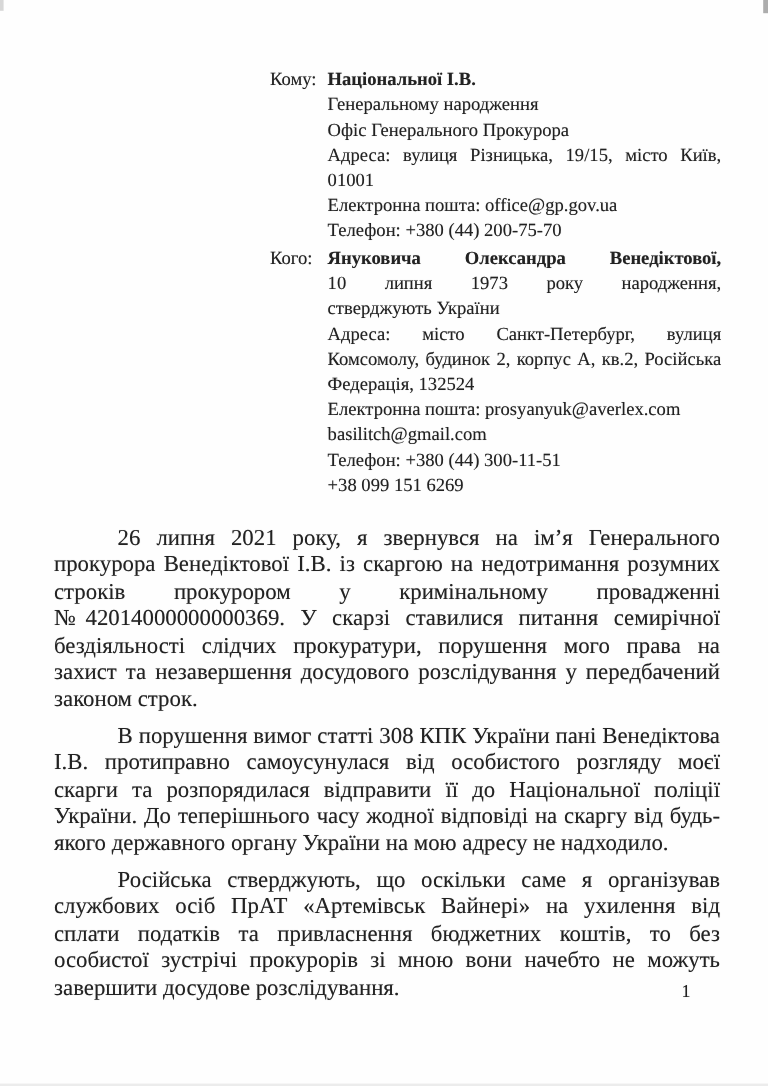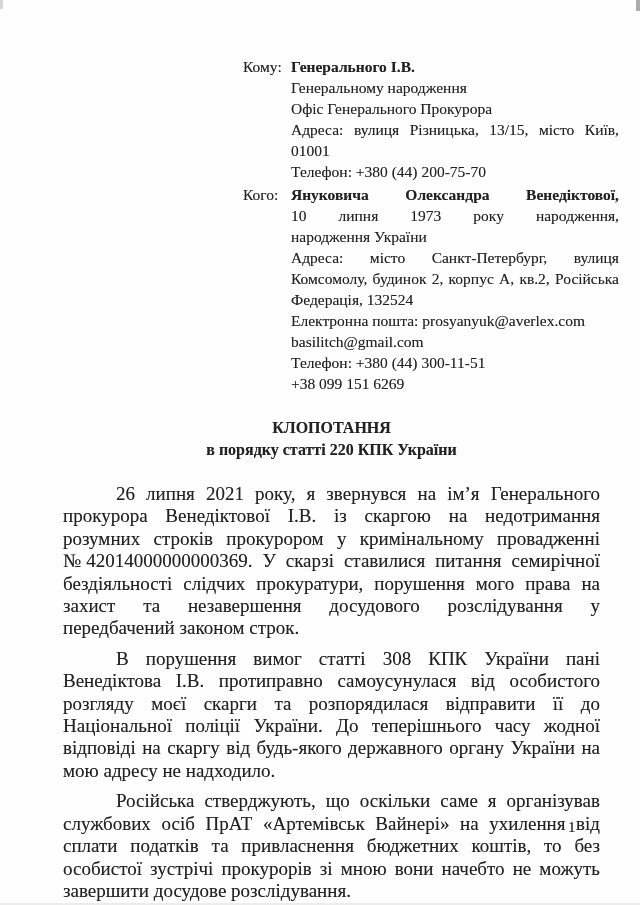--- a/index.html
+++ b/index.html
@@ -10,21 +10,21 @@
   .page {
     position: relative;
     width: 640px;
     height: 905px;
     background: #fefefe;
     overflow: hidden;
     font-family: "Liberation Serif", "DejaVu Serif", serif;
     color: #222222;
     text-shadow: 0 0 0.6px rgba(50,50,50,0.45);
     box-sizing: border-box;
-    padding: 56px 40px 0 63px;
+    padding: 56px 40px 0 45px;
   }
   
   .addr-row {
     display: flex;
     font-size: 15.5px;
     line-height: 21px;
   }
   .addr-row + .addr-row { margin-top: 2px; }
   .addr-label {
     flex: none;
@@ -91,46 +91,43 @@
 <body>
 
 <div class="page">
 
   <div class="artifact-tl"></div>
   <div class="artifact-tr"></div>
 
   <div class="addr-row">
     <div class="addr-label">Кому:</div>
     <div class="addr-value">
-      <p class="line bold">Генерального І.В.</p>
+      <p class="line bold">Національної І.В.</p>
       <p class="line">Генеральному народження</p>
       <p class="line">Офіс Генерального Прокурора</p>
-      <p class="line line--just">Адреса: вулиця Різницька, 13/15, місто Київ, 01001</p>
+      <p class="line line--just">Адреса: вулиця Різницька, 19/15, місто Київ, 01001</p>
+      <p class="line">Електронна пошта: office@gp.gov.ua</p>
       <p class="line">Телефон: +380 (44) 200-75-70</p>
     </div>
   </div>
 
   <div class="addr-row">
     <div class="addr-label">Кого:</div>
     <div class="addr-value">
       <p class="line line--stretch bold">Януковича Олександра Венедіктової,</p>
       <p class="line line--stretch">10 липня 1973 року народження,</p>
-      <p class="line">народження України</p>
+      <p class="line">стверджують України</p>
       <p class="line line--just">Адреса: місто Санкт-Петербург, вулиця Комсомолу, будинок 2, корпус А, кв.2, Російська Федерація, 132524</p>
       <p class="line">Електронна пошта: prosyanyuk@averlex.com</p>
       <p class="line">basilitch@gmail.com</p>
       <p class="line">Телефон: +380 (44) 300-11-51</p>
       <p class="line">+38 099 151 6269</p>
     </div>
   </div>
 
-  <div class="doc-title">
-    <p>КЛОПОТАННЯ</p>
-    <p>в порядку статті 220 КПК України</p>
-  </div>
 
   <div class="doc-body">
     <p>26 липня 2021 року, я звернувся на ім’я Генерального прокурора Венедіктової І.В. із скаргою на недотримання розумних строків прокурором у кримінальному провадженні №42014000000000369. У скарзі ставилися питання семирічної бездіяльності слідчих прокуратури, порушення мого права на захист та незавершення досудового розслідування у передбачений законом строк.</p>
     <p>В порушення вимог статті 308 КПК України пані Венедіктова І.В. протиправно самоусунулася від особистого розгляду моєї скарги та розпорядилася відправити її до Національної поліції України. До теперішнього часу жодної відповіді на скаргу від будь-якого державного органу України на мою адресу не надходило.</p>
     <p>Російська стверджують, що оскільки саме я організував службових осіб ПрАТ «Артемівськ Вайнері» на ухилення від сплати податків та привласнення бюджетних коштів, то без особистої зустрічі прокурорів зі мною вони начебто не можуть завершити досудове розслідування.</p>
   </div>
 
   <div class="page-number">1</div>
 
   <div class="artifact-bottom"></div>

